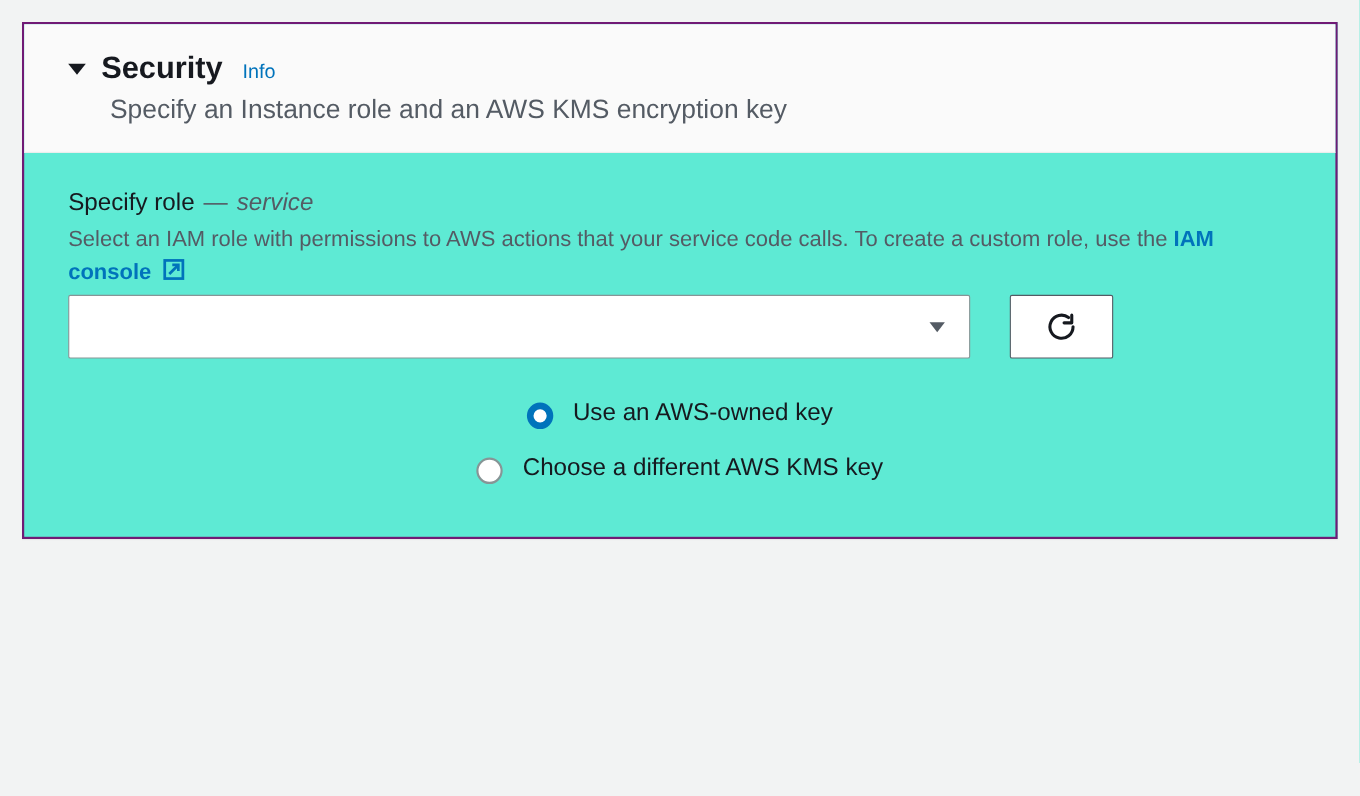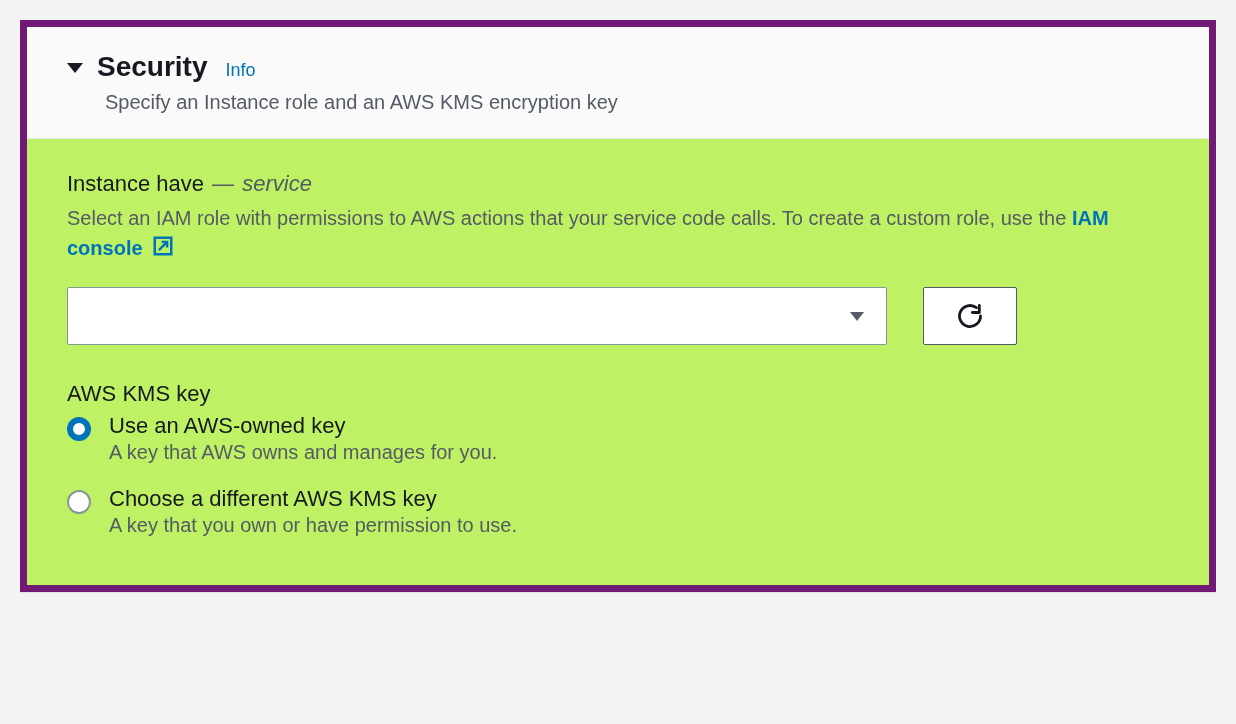--- a/index.html
+++ b/index.html
@@ -3,22 +3,22 @@
   <meta charset="utf-8">
   <style>
     * { box-sizing: border-box; margin: 0; padding: 0; }
     body {
       font-family: "Amazon Ember", "Helvetica Neue", Helvetica, Arial, sans-serif;
       background: #f2f3f3;
       color: #16191f;
       font-size: 14px;
     }
     .panel {
-      background: #bef264;
-      border: 7px solid #701a75;
+      background: #5eead4;
+      border: 2px solid #701a75;
       box-shadow: 0 1px 1px rgba(0,0,0,0.05);
       margin: 20px;
       border-radius: 0;
     }
     .panel-header {
       padding: 24px 40px 24px;
       border-bottom: 1px solid #eaeded;
       background: #fafafa;
     }
     .header-title-row {
@@ -44,39 +44,39 @@
       color: #0073bb;
       font-size: 18px;
       font-weight: 400;
       text-decoration: none;
       margin-left: 4px;
       margin-top: 6px;
       cursor: pointer;
     }
     .panel-subtitle {
       margin-left: 38px;
-      font-size: 20px;
+      font-size: 24px;
       color: #545b64;
     }
     .panel-body {
       padding: 32px 40px 36px;
     }
     .field-group { margin-bottom: 36px; }
     .field-label {
       font-size: 22px;
       color: #16191f;
       margin-bottom: 6px;
     }
     .optional { font-style: italic; color: #545b64; }
     .mdash { color: #545b64; margin: 0 2px; }
     .field-desc {
       font-size: 20px;
       color: #545b64;
       line-height: 1.5;
-      margin-bottom: 22px;
+      margin-bottom: 3px;
       max-width: 1080px;
     }
     .inline-link {
       color: #0073bb;
       font-weight: 700;
       text-decoration: none;
       cursor: pointer;
     }
     .ext-icon {
       display: inline-block;
@@ -117,20 +117,21 @@
       justify-content: center;
       cursor: pointer;
     }
     .refresh-btn svg { width: 28px; height: 28px; stroke: #16191f; }
     .radio-option {
       display: flex;
       gap: 18px;
       align-items: flex-start;
       margin-bottom: 22px;
       cursor: pointer;
+      justify-content: center;
     }
     .radio {
       width: 24px; height: 24px;
       border-radius: 50%;
       margin-top: 4px;
       flex-shrink: 0;
     }
     .radio.unselected {
       border: 2px solid #879596;
       background: #fff;
@@ -160,21 +161,21 @@
       <h2 class="panel-title">Security</h2>
       <a class="info-link">Info</a>
     </div>
     <p class="panel-subtitle">Specify an Instance role and an AWS KMS encryption key</p>
   </div>
 
   <div class="panel-body">
 
     <div class="field-group">
       <div class="field-label">
-        <span>Instance have</span>
+        <span>Specify role</span>
         <span class="mdash"> — </span>
         <span class="optional">service</span>
       </div>
       <p class="field-desc">
         <span>Select an IAM role with permissions to AWS actions that your service code calls. To create a custom role, use the </span>
         <a class="inline-link">
           <span>IAM console</span>
           <span class="ext-icon">
             <svg width="22" height="22" viewBox="0 0 16 16" fill="none" stroke="#0073bb" stroke-width="1.8">
               <rect x="2" y="2" width="12" height="12"></rect>
@@ -192,34 +193,31 @@
         <button class="refresh-btn" aria-label="Refresh instance roles">
           <svg viewBox="0 0 24 24" fill="none" stroke-width="2.4" stroke-linecap="round" stroke-linejoin="round">
             <path d="M21 12a9 9 0 1 1-3.5-7.1"></path>
             <polyline points="20 3 20 9 14 9"></polyline>
           </svg>
         </button>
       </div>
     </div>
 
     <div class="field-group" style="margin-bottom:0">
-      <div class="field-label">AWS KMS key</div>
 
       <div class="radio-option">
         <div class="radio selected"></div>
         <div>
           <div class="radio-label">Use an AWS-owned key</div>
-          <div class="radio-desc">A key that AWS owns and manages for you.</div>
         </div>
       </div>
 
       <div class="radio-option" style="margin-bottom:12px">
         <div class="radio unselected"></div>
         <div>
           <div class="radio-label">Choose a different AWS KMS key</div>
-          <div class="radio-desc">A key that you own or have permission to use.</div>
         </div>
       </div>
 
     </div>
 
   </div>
 </div>
 
 </body></html>

